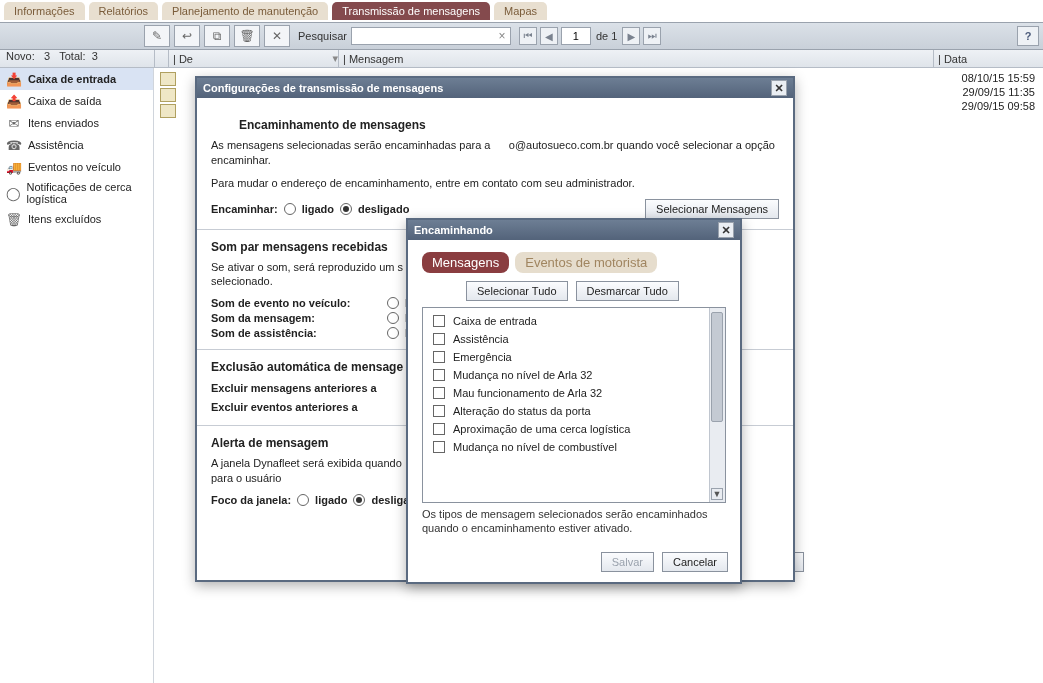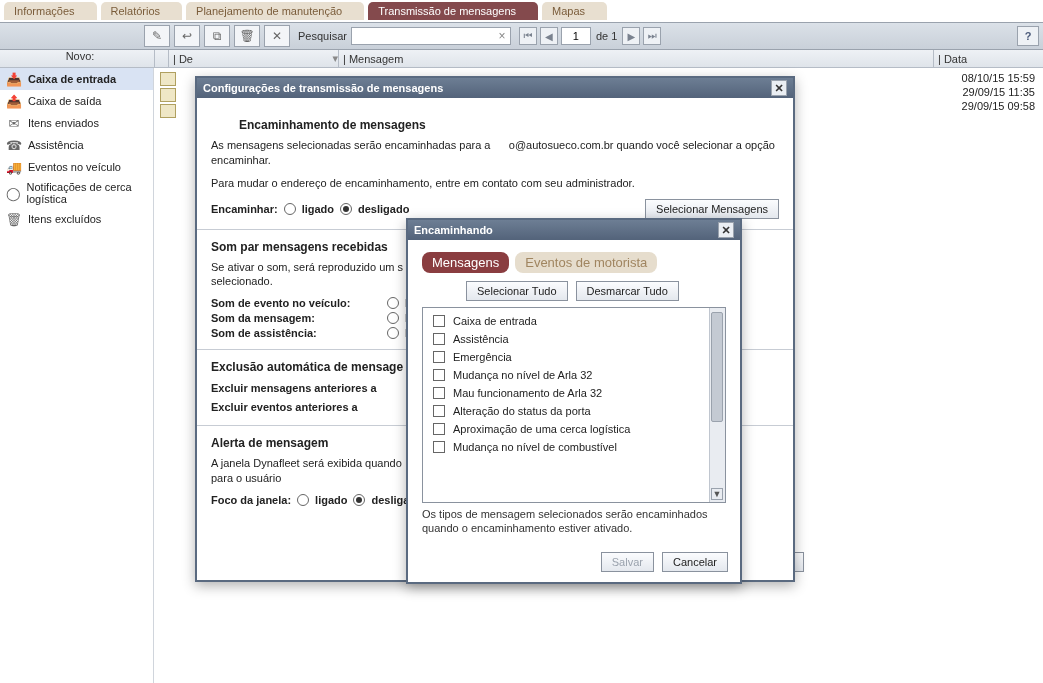--- a/index.html
+++ b/index.html
@@ -1,37 +1,37 @@
 <!DOCTYPE html>
 <html><head>
 <meta charset="utf-8">
 <style>
   * { box-sizing: border-box; margin:0; padding:0; font-family: Arial, sans-serif; }
   body { width:1043px; height:683px; background:#fff; font-size:11px; color:#333; position:relative; overflow:hidden;}
   
   .tabs-row { display:flex; gap:4px; padding:2px 4px; background:#fff;}
-  .tab { padding:3px 22px 3px 10px; border-radius:5px 5px 0 0; font-size:11px; color:#555; cursor:pointer;}
+  .tab { padding:3px 10px 3px 10px; border-radius:5px 5px 0 0; font-size:11px; color:#555; cursor:pointer;}
   .tab.inactive { background:#e8dfd0; color:#7a5c3a;}
   .tab.active   { background:#844a4d; color:#fff; }
 
   .toolbar { display:flex; align-items:center; height:28px; background:linear-gradient(#dbe1e8,#c9d0d9); border-top:1px solid #9aa2ad; border-bottom:1px solid #9aa2ad; padding:0 4px;}
   .tbtn { width:26px; height:22px; border:1px solid #9aa2ad; background:#f3f5f8; margin-right:4px; display:flex;align-items:center;justify-content:center; color:#666; font-size:12px;}
   .spacer-toolbar { width:140px;}
   .search-label { margin:0 4px; font-size:11px; color:#333;}
   .search-input { width:160px; height:18px; border:1px solid #9aa2ad; background:#fff; padding:0 18px 0 4px; font-size:11px; position:relative;}
   .search-wrap { position:relative;}
   .search-clear { position:absolute; right:2px; top:2px; width:14px;height:14px; color:#888; font-size:12px; display:flex;align-items:center;justify-content:center; cursor:pointer;}
   .pager { display:flex; align-items:center; gap:3px; margin-left:8px;}
   .pbtn { width:18px;height:18px;border:1px solid #9aa2ad;background:#eef1f5;display:flex;align-items:center;justify-content:center;color:#7a828f;font-size:10px;}
   .pinput { width:30px;height:18px;border:1px solid #9aa2ad; text-align:center;font-size:11px;}
   .pof { font-size:11px; color:#333; margin:0 2px;}
   .helpbtn { margin-left:auto; width:22px;height:20px;border:1px solid #9aa2ad; background:#eef1f5; display:flex;align-items:center;justify-content:center;font-weight:bold;color:#4b5a7a;}
 
   .columns-header { display:flex; height:18px; background:linear-gradient(#eef1f5,#dfe4ea); border-bottom:1px solid #b5bcc6; font-size:11px; color:#333;}
-  .ch-left { width:154px; padding-left:6px; display:flex;align-items:center;flex-direction:column;}
+  .ch-left { width:154px; padding-left:6px; display:flex;align-items:flex-start;}
   .ch-sep { width:14px; border-left:1px solid #b5bcc6;}
   .ch-de { width:170px; padding-left:4px; display:flex;align-items:center; border-left:1px solid #b5bcc6;}
   .ch-msg { flex:1; padding-left:4px; display:flex;align-items:center; border-left:1px solid #b5bcc6;}
   .ch-data { width:110px; padding-left:4px; display:flex;align-items:center; border-left:1px solid #b5bcc6;}
 
   .body-row { display:flex; height:calc(683px - 28px - 18px - 22px);}
   .sidebar { width:154px; background:#fff; border-right:1px solid #d0d5dc; }
   .sidebar-item { display:flex; align-items:center; gap:6px; padding:3px 6px; cursor:pointer; color:#222;}
   .sidebar-item.selected { background:#d9e3f3;}
   .sidebar-ico { width:16px;height:16px; display:flex;align-items:center;justify-content:center; color:#666; font-size:13px;}

